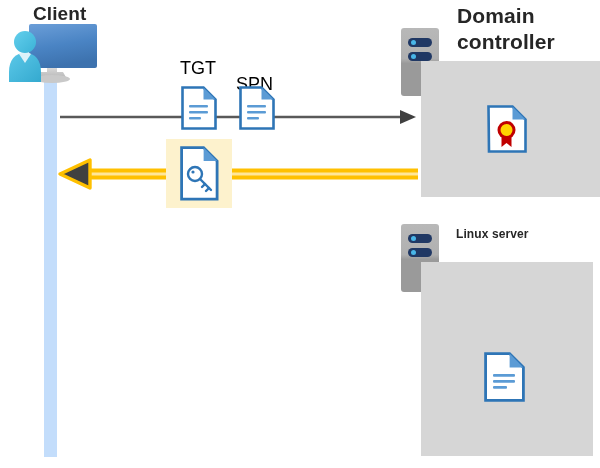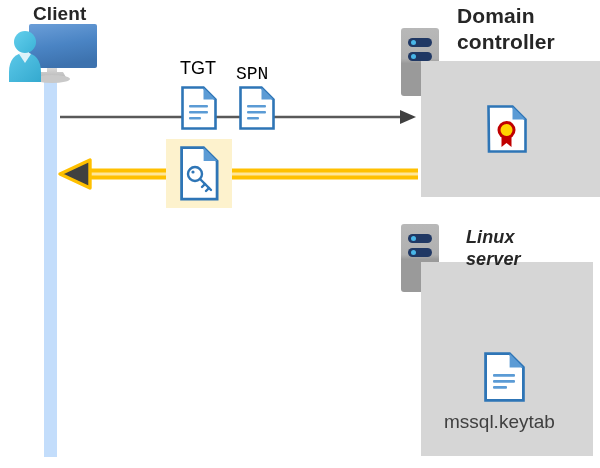--- a/index.html
+++ b/index.html
@@ -19,41 +19,41 @@
     background:#c3ddfb;
   }
 
   
   .title{
     font-weight:bold;color:#262626;letter-spacing:0.1px;
     line-height:1.22;
   }
   .title-client{left:33px;top:2px;font-size:19px;}
   .title-dc{left:457px;top:3px;font-size:21px;width:140px;}
-  .title-linux{left:466px;top:227px;font-size:18px;font-style:italic;}
+  .title-linux{left:456px;top:227px;font-size:12px;}
 
   
   .panel{background:#d6d6d6;}
   .panel-dc{left:421px;top:61px;width:179px;height:136px;}
   .panel-linux{left:421px;top:262px;width:172px;height:194px;}
 
   
   .rack{width:38px;height:68px;border-radius:3px;
         background:linear-gradient(180deg,#b8b8b8 0%,#b0b0b0 45%,#9a9a9a 52%,#9a9a9a 100%);}
   .rack-dc{left:401px;top:28px;}
   .rack-lx{left:401px;top:224px;}
   .rack .bay{position:absolute;left:7px;width:24px;height:9px;border-radius:5px;background:#203864;}
   .rack .bay.b1{top:10px;}
   .rack .bay.b2{top:24px;}
   .rack .led{position:absolute;left:3px;top:2px;width:5px;height:5px;border-radius:50%;background:#49b6e8;}
 
   
   .doclabel{font-size:18px;color:#000000;}
   .lbl-tgt{left:180px;top:58px;}
-  .lbl-spn{left:236px;top:64px;font-family:Liberation Mono, monospace;}
+  .lbl-spn{left:236px;top:74px;}
 
   
   .caption{left:444px;top:411px;font-size:19px;color:#404040;}
 
   
   .highlight{left:166px;top:139px;width:66px;height:69px;background:#fdf2cd;}
 
   svg{display:block;overflow:visible;}
 </style>
 </head>
@@ -143,21 +143,20 @@
       <path d="M1.6 1.6 h24 l13.8 13.8 v33 h-37.8 z" fill="#ffffff" stroke="#2e75b6" stroke-width="2.8"></path>
       <path d="M25.6 1.6 l13.8 13.8 h-13.8 z" fill="#5b9bd5"></path>
       <g fill="#5b9bd5">
         <rect x="9" y="22" width="22" height="2.8" rx="1"></rect>
         <rect x="9" y="28" width="22" height="2.8" rx="1"></rect>
         <rect x="9" y="34" width="14" height="2.8" rx="1"></rect>
       </g>
     </svg>
   </div>
 
-  <div class="abs caption">mssql.keytab</div>
 
   <div class="abs" style="left:58px;top:108px;width:360px;height:18px;">
     <svg width="360" height="18" viewBox="0 0 360 18">
       <line x1="2" y1="9" x2="344" y2="9" stroke="#595959" stroke-width="2.4"></line>
       <path d="M342 2 l16 7 l-16 7 z" fill="#404040"></path>
     </svg>
   </div>
 
   <div class="abs" style="left:58px;top:158px;width:360px;height:32px;">
     <svg width="360" height="32" viewBox="0 0 360 32">

